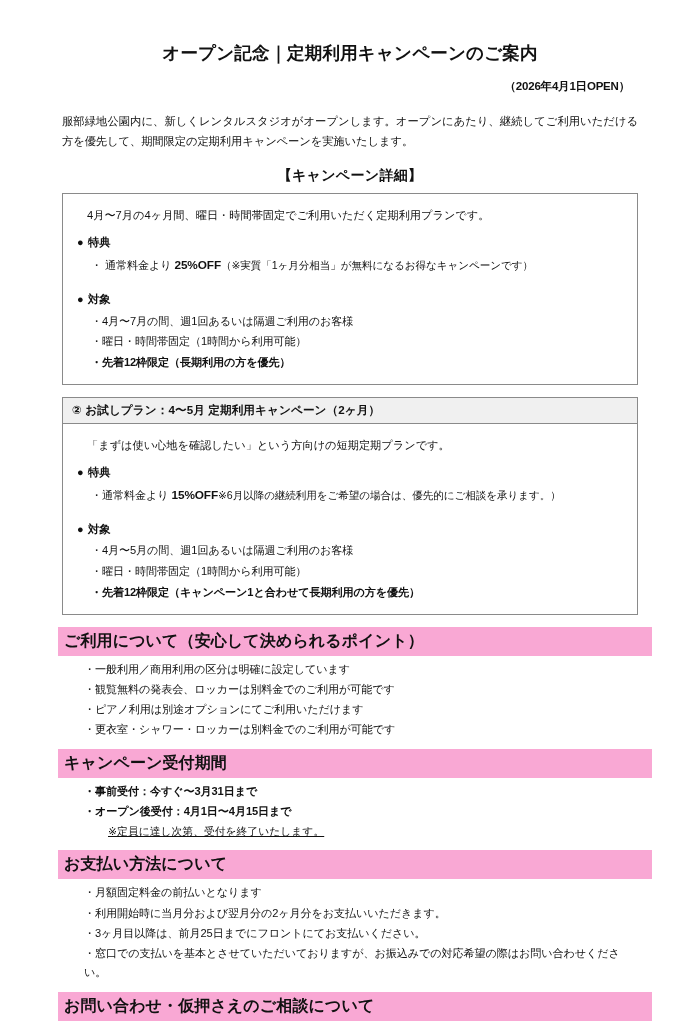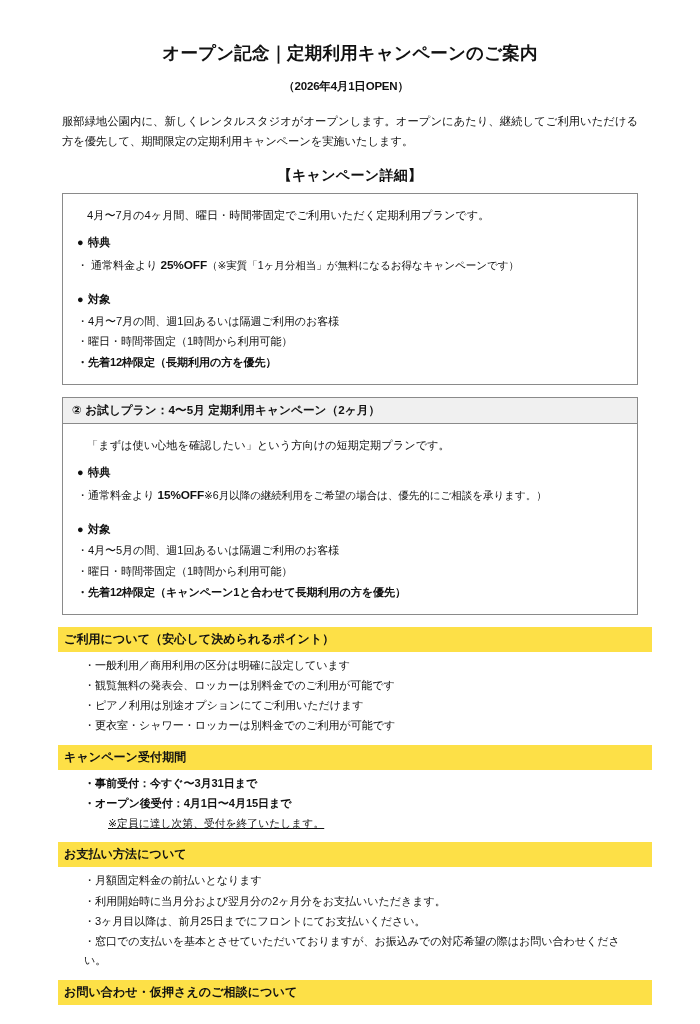--- a/index.html
+++ b/index.html
@@ -27,21 +27,21 @@
   
   .doc-title {
     text-align: center;
     font-size: 17.5px;
     font-weight: bold;
     letter-spacing: 0.2px;
     margin: 30px 0 0 0;
     line-height: 1.3;
   }
   .open-date {
-    text-align: center;
+    text-align: right;
     font-size: 11.5px;
     font-weight: bold;
     margin-top: 14px;
     padding-right: 8px;
     letter-spacing: -0.2px;
   }
   .intro {
     font-size: 11.3px;
     line-height: 1.75;
     margin-top: 18px;
@@ -88,34 +88,34 @@
     line-height: 1.4;
   }
   .grp-title .bullet {
     display: inline-block;
     width: 11px;
     font-size: 11px;
   }
   .item {
     font-size: 11.1px;
     line-height: 1.6;
-    margin: 0 0 4px 0;
+    margin: 0 0 4px 14px;
     letter-spacing: -0.1px;
   }
   .item.bold { font-weight: bold; }
   .item .em { font-weight: bold; font-size: 11.8px; }
   .item .small { font-size: 10.6px; }
   .item.tight { margin-bottom: 3px; }
   .gap-sm { height: 7px; }
 
   
   .band-section { margin-top: 10px; }
   .band {
-    background: #fde047;
-    font-size: 12px;
+    background: #f9a8d4;
+    font-size: 16px;
     font-weight: bold;
     padding: 4px 0 4px 6px;
     margin-left: -4px;
     margin-right: -14px;
     letter-spacing: 0.1px;
   }
   .band-body { padding-top: 4px; }
   .band-body .item {
     margin-left: 22px;
     font-size: 11.1px;

